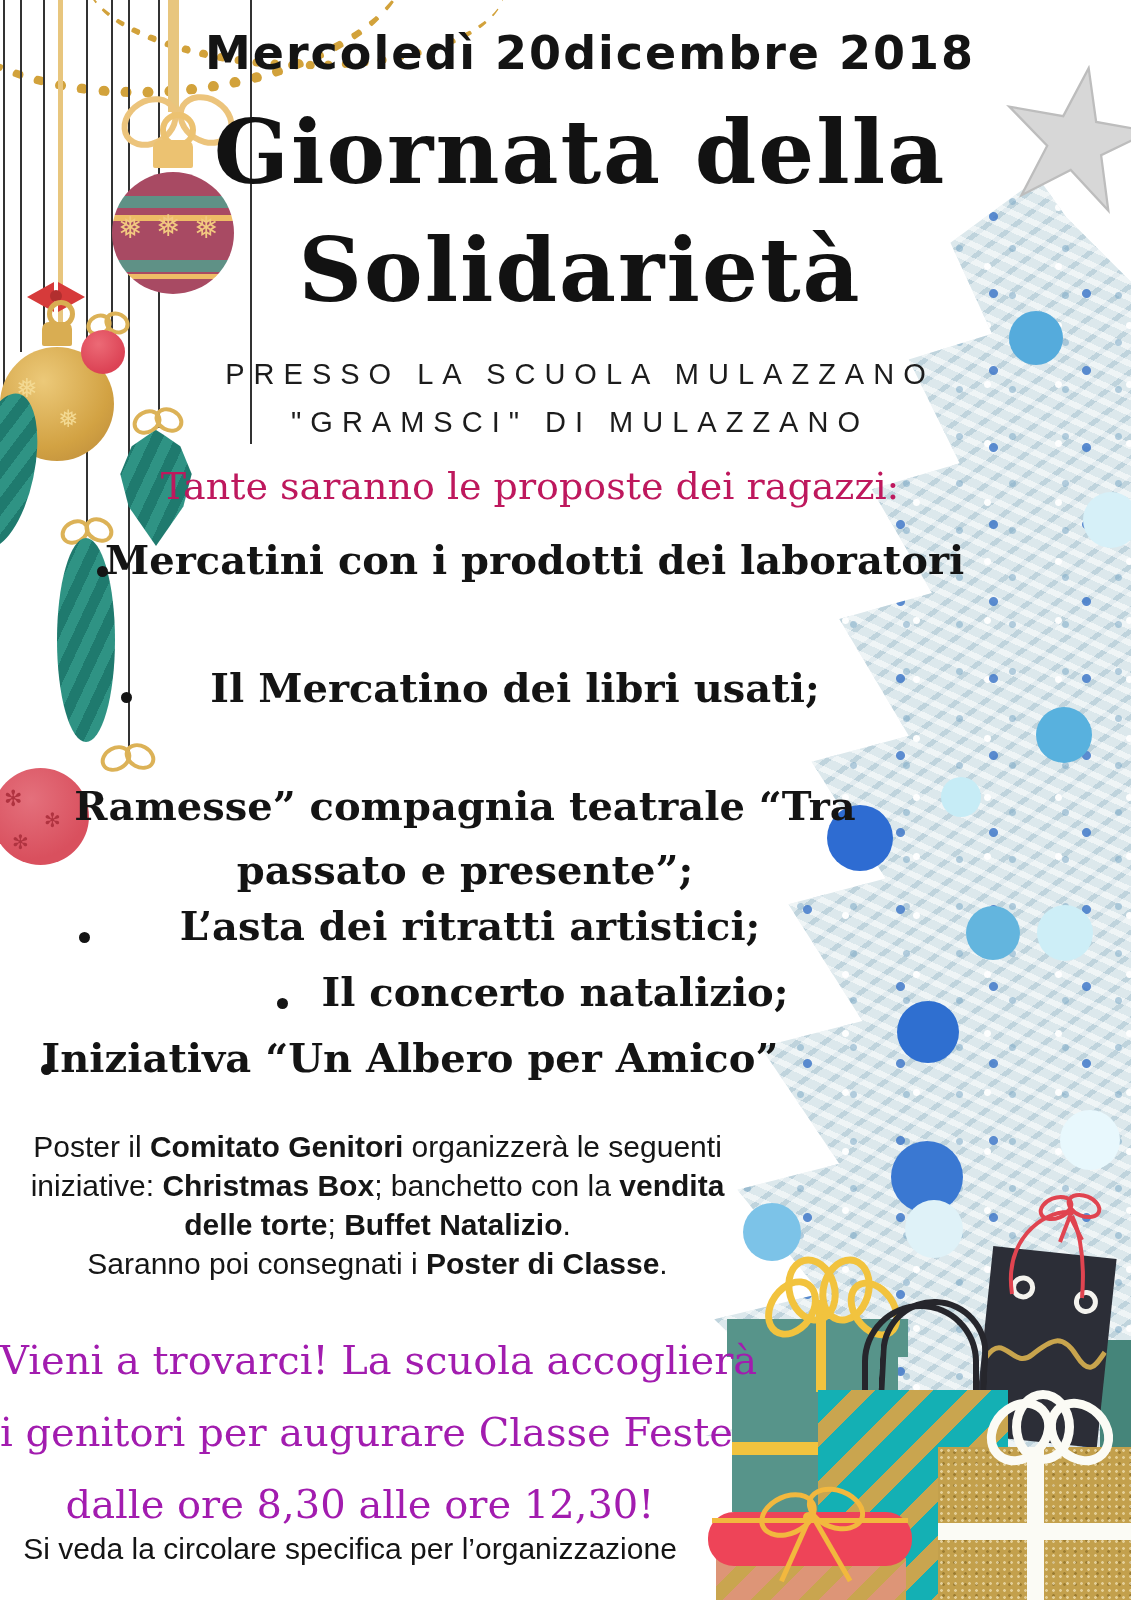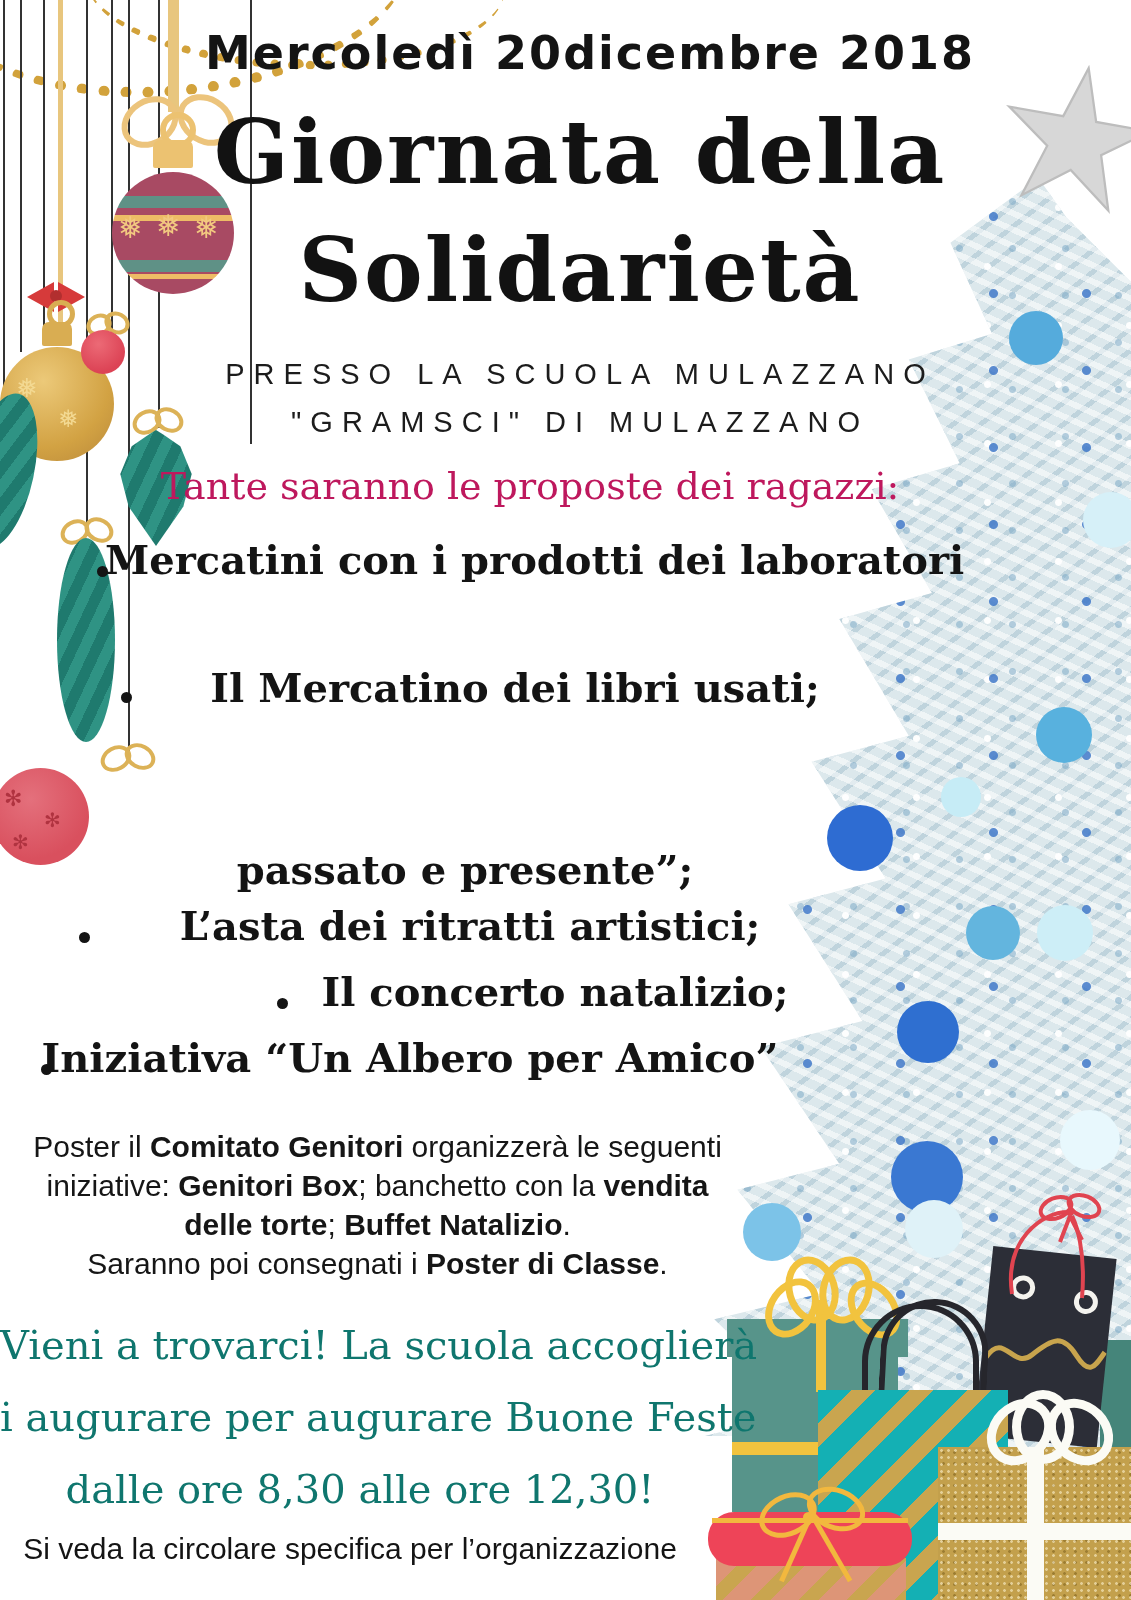--- a/index.html
+++ b/index.html
@@ -7,21 +7,21 @@
   .abs{position:absolute;}
   .txt{position:absolute;text-align:center;color:#161616;white-space:nowrap;}
   .date{font-family:"DejaVu Sans","Liberation Sans",sans-serif;font-weight:bold;font-size:46px;letter-spacing:2px;color:#141414;}
   .title{font-weight:bold;font-size:88px;letter-spacing:2px;color:#121212;}
   .subtitle{font-family:"Liberation Sans",sans-serif;font-size:29px;letter-spacing:9px;color:#1c1c1c;}
   .intro{font-size:38px;color:#be185d;}
   .item{font-weight:bold;font-size:40px;color:#141414;}
   .bullet-dot{position:absolute;width:11px;height:11px;border-radius:50%;background:#141414;}
   .committee{font-family:"Liberation Sans","DejaVu Sans",sans-serif;font-size:30px;color:#161616;}
   .committee b{font-weight:bold;}
-  .closing{font-size:40px;color:#0f766e;}
+  .closing{font-size:40px;color:#a21caf;margin-top:15px;}
   .footer{font-family:"Liberation Sans","DejaVu Sans",sans-serif;font-size:30px;color:#141414;}
   .string{position:absolute;width:2px;background:#323232;top:0;}
   .gstring{position:absolute;background:#e8c67e;top:0;}
   .garland{position:absolute;border:0 dotted #d2a23b;border-bottom-style:dotted;border-bottom-color:#d2a23b;border-radius:50%;}
   .ball{position:absolute;border-radius:50%;}
   .cap{position:absolute;background:#ecc271;border-radius:7px 7px 2px 2px;}
   .ring{position:absolute;border:6px solid #ecc271;border-radius:50%;background:transparent;}
   .loop{position:absolute;border-radius:50%;background:transparent;}
   .gold-loop{border:6px solid #ecc47c;}
   .mini-loop{border:4px solid #dcb257;}
@@ -187,43 +187,44 @@
   <div class="txt subtitle" style="left:180px;top:406px;width:800px;">"GRAMSCI" DI MULAZZANO</div>
 
   <div class="txt intro" style="left:110px;top:464px;width:840px;">Tante saranno le proposte dei ragazzi:</div>
 
   <div class="bullet-dot" style="left:97px;top:566px;"></div>
   <div class="txt item" style="left:105px;top:536px;width:840px;">Mercatini con i prodotti dei laboratori</div>
 
   <div class="bullet-dot" style="left:121px;top:692px;"></div>
   <div class="txt item" style="left:95px;top:664px;width:840px;">Il Mercatino dei libri usati;</div>
 
+  <div class="txt item" style="left:45px;top:782px;width:840px;">Ramesse” compagnia teatrale “Tra</div>
   <div class="txt item" style="left:45px;top:846px;width:840px;">passato e presente”;</div>
 
   <div class="bullet-dot" style="left:79px;top:932px;"></div>
   <div class="txt item" style="left:40px;top:902px;width:860px;">L’asta dei ritratti artistici;</div>
 
   <div class="bullet-dot" style="left:277px;top:998px;"></div>
   <div class="txt item" style="left:135px;top:968px;width:840px;">Il concerto natalizio;</div>
 
   <div class="bullet-dot" style="left:41px;top:1064px;"></div>
   <div class="txt item" style="left:-10px;top:1034px;width:840px;">Iniziativa “Un Albero per Amico”</div>
 
   <div class="txt committee" style="left:0px;top:1130px;width:755px;">
     <span>Poster il </span><b>Comitato Genitori</b><span> organizzerà le seguenti</span>
   </div>
   <div class="txt committee" style="left:0px;top:1169px;width:755px;">
-    <span>iniziative: </span><b>Genitori Box</b><span>; banchetto con la </span><b>vendita</b>
+    <span>iniziative: </span><b>Christmas Box</b><span>; banchetto con la </span><b>vendita</b>
   </div>
   <div class="txt committee" style="left:0px;top:1247px;width:755px;">
     <span>Saranno poi consegnati i </span><b>Poster di Classe</b><span>.</span>
   </div>
   <div class="txt committee" style="left:0px;top:1208px;width:755px;">
     <b>delle torte</b><span>; </span><b>Buffet Natalizio</b><span>.</span>
   </div>
 
   <div class="txt closing" style="left:0px;top:1322px;width:720px;">Vieni a trovarci! La scuola accoglierà</div>
-  <div class="txt closing" style="left:0px;top:1394px;width:720px;">i augurare per augurare Buone Feste</div>
+  <div class="txt closing" style="left:0px;top:1394px;width:720px;">i genitori per augurare Classe Feste</div>
   <div class="txt closing" style="left:0px;top:1466px;width:720px;">dalle ore 8,30 alle ore 12,30!</div>
 
   <div class="txt footer" style="left:0px;top:1532px;width:700px;">Si veda la circolare specifica per l’organizzazione</div>
 
 </div>
 
 </body></html>

